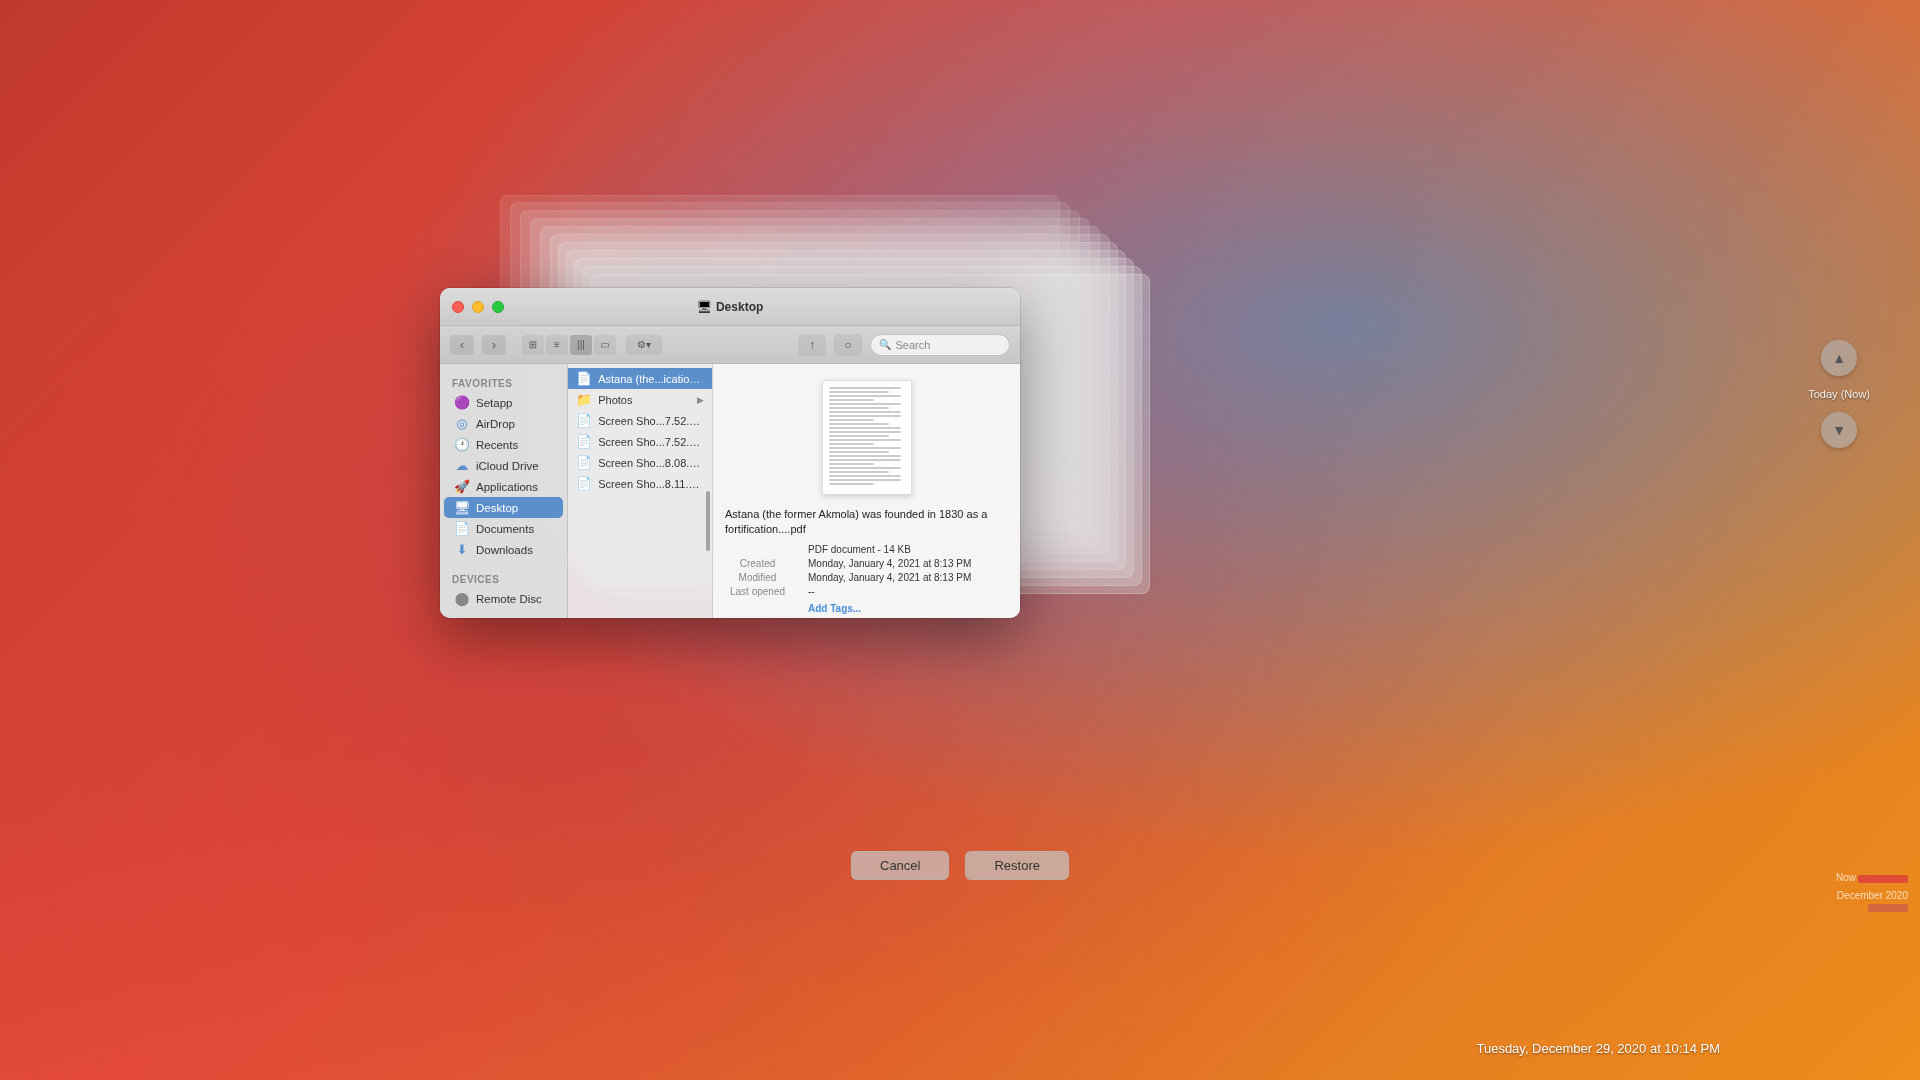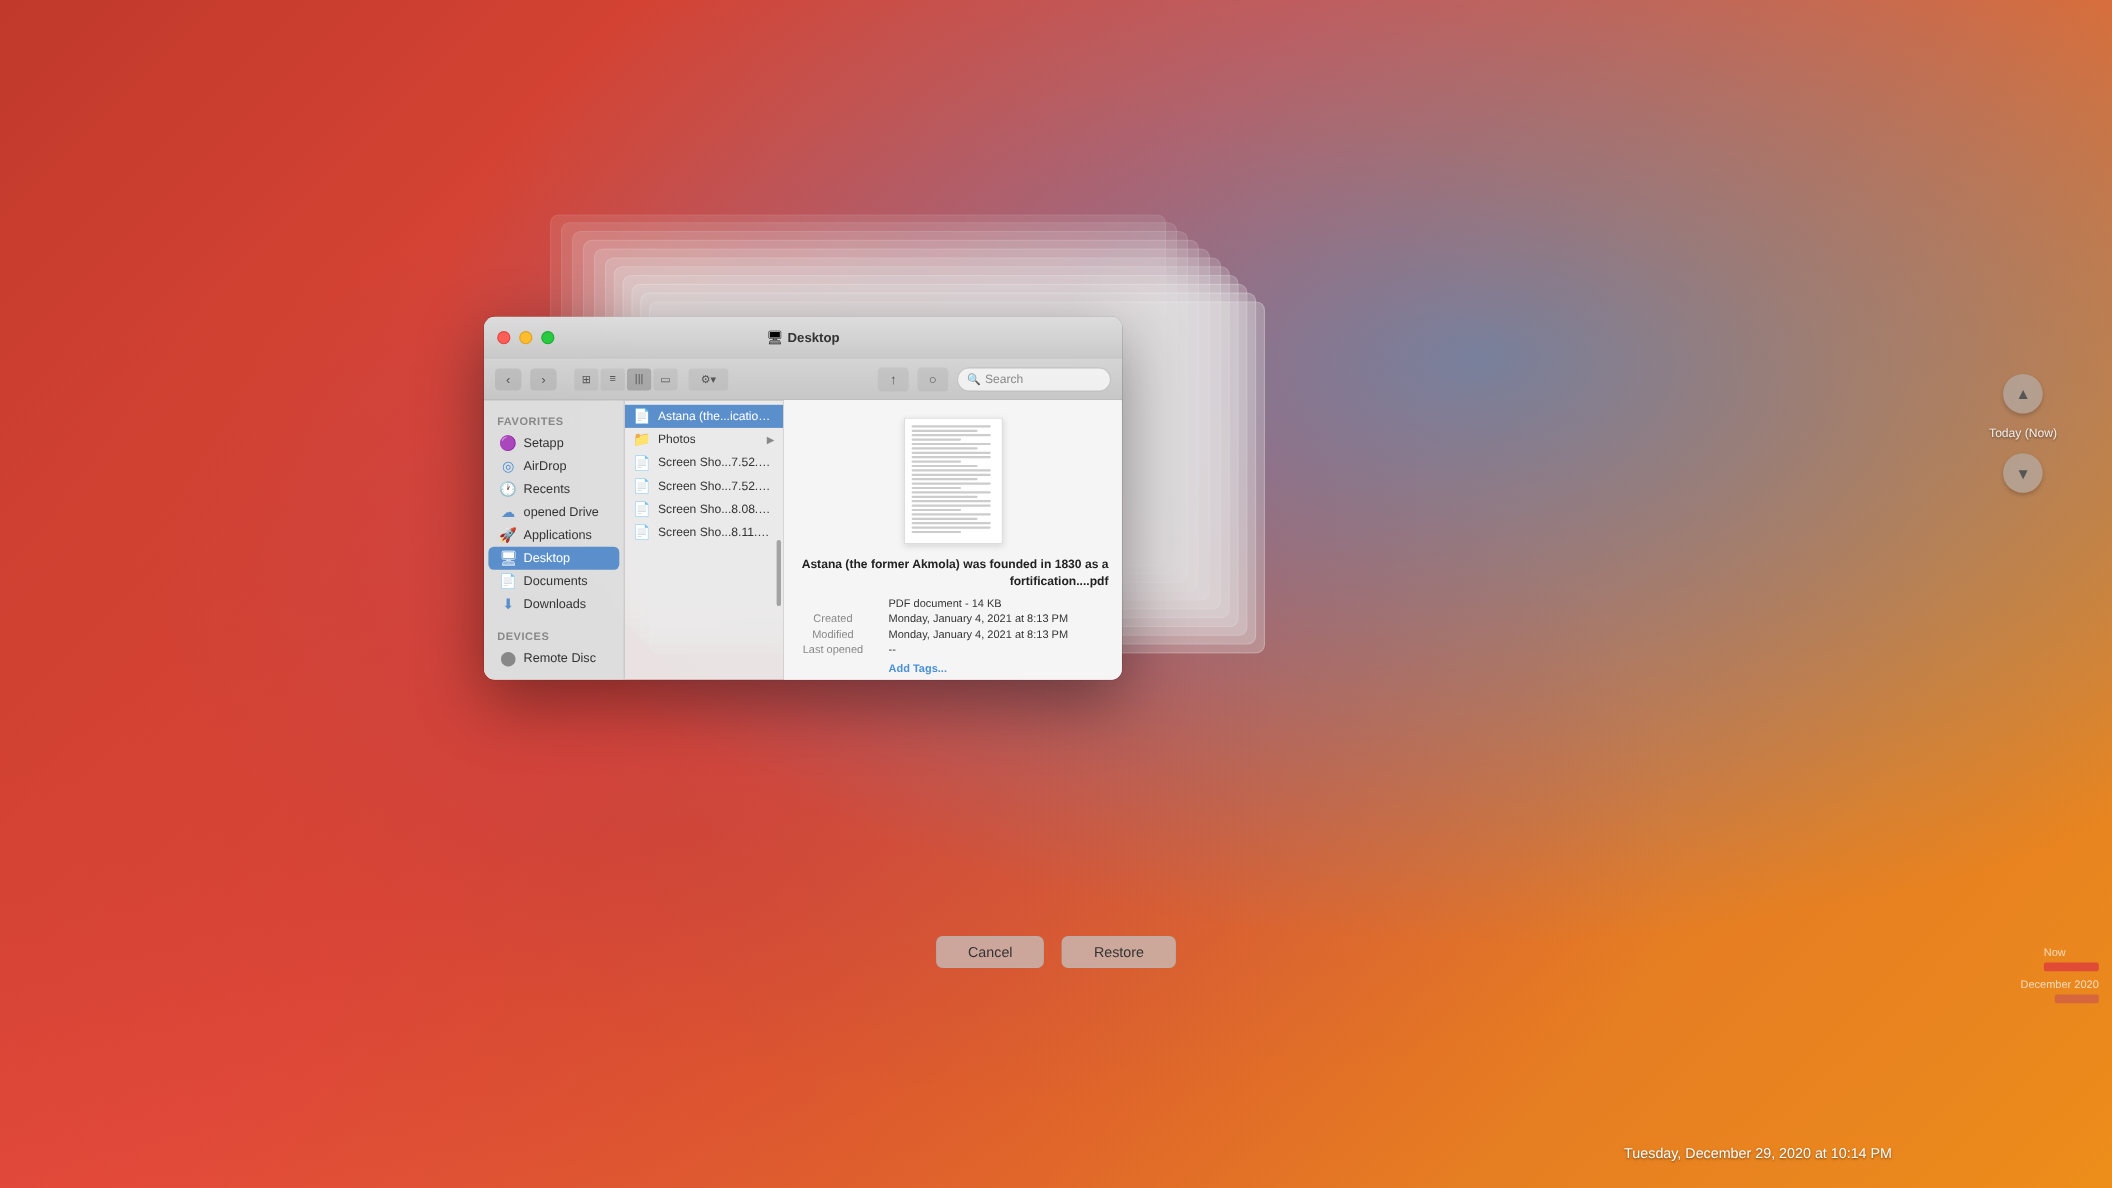--- a/index.html
+++ b/index.html
@@ -279,23 +279,23 @@
       height: 2px;
       background: #ccc;
       border-radius: 1px;
     }
     .pdf-line.short { width: 60%; }
     .pdf-line.medium { width: 80%; }
     .pdf-line.long { width: 95%; }
 
     .file-title {
       font-size: 11px;
-      font-weight: 700;
+      font-weight: 400;
       color: #222;
-      text-align: right;
+      text-align: left;
       margin-bottom: 6px;
       line-height: 1.4;
     }
 
     .file-meta {
       width: 100%;
       font-size: 10px;
       color: #555;
     }
 
@@ -517,21 +517,21 @@
       <div class="sidebar-item">
         <span class="sidebar-icon" style="color:#4a90d9;">◎</span>
         <span>AirDrop</span>
       </div>
       <div class="sidebar-item">
         <span class="sidebar-icon">🕐</span>
         <span>Recents</span>
       </div>
       <div class="sidebar-item">
         <span class="sidebar-icon">☁</span>
-        <span>opened Drive</span>
+        <span>iCloud Drive</span>
       </div>
       <div class="sidebar-item">
         <span class="sidebar-icon">🚀</span>
         <span>Applications</span>
       </div>
       <div class="sidebar-item active">
         <span class="sidebar-icon">🖥</span>
         <span>Desktop</span>
       </div>
       <div class="sidebar-item">
@@ -647,21 +647,21 @@
   </div>
 </div>
 
 <div class="tm-controls">
   <div class="tm-ctrl-btn">▲</div>
   <div class="tm-now-label">Today (Now)</div>
   <div class="tm-ctrl-btn">▼</div>
 </div>
 
 <div class="tm-strips">
-  <div style="display:flex;flex-direction:column;gap:2px;">
+  <div style="display:flex;flex-direction:row;align-items:flex-end;gap:2px;">
     <span class="tm-strip">Now</span>
     <div class="tm-now-bar"></div>
   </div>
   <div style="display:flex;flex-direction:column;align-items:flex-end;gap:2px;margin-top:4px;">
     <span class="tm-strip">December 2020</span>
     <div class="tm-strip-bar"></div>
   </div>
 </div>
 
 <div class="bottom-buttons">

